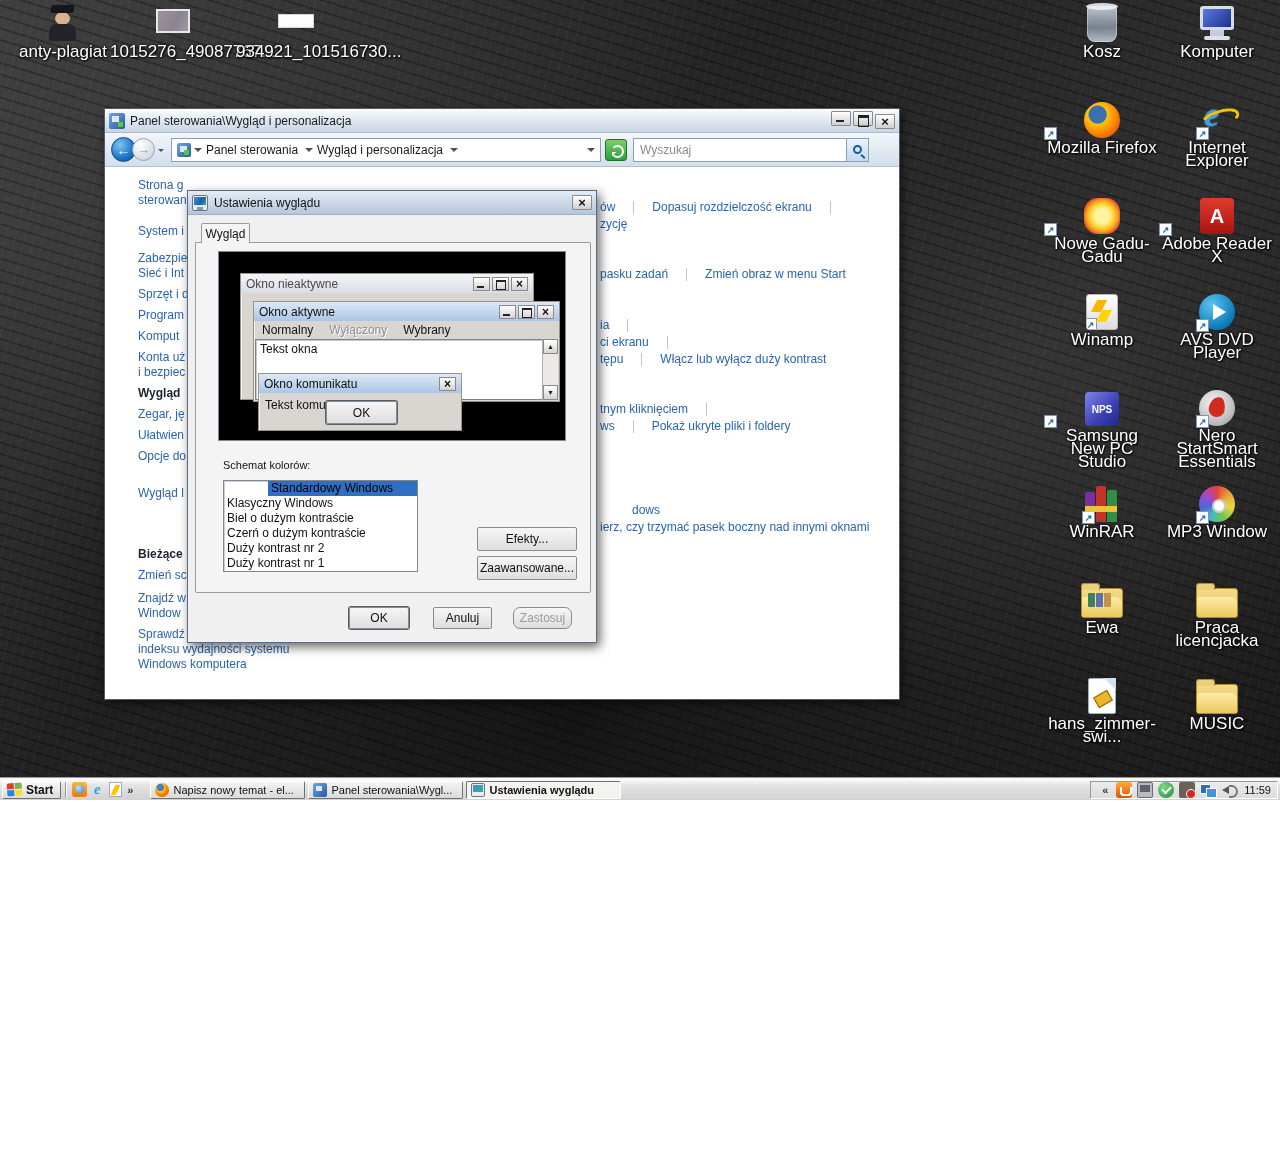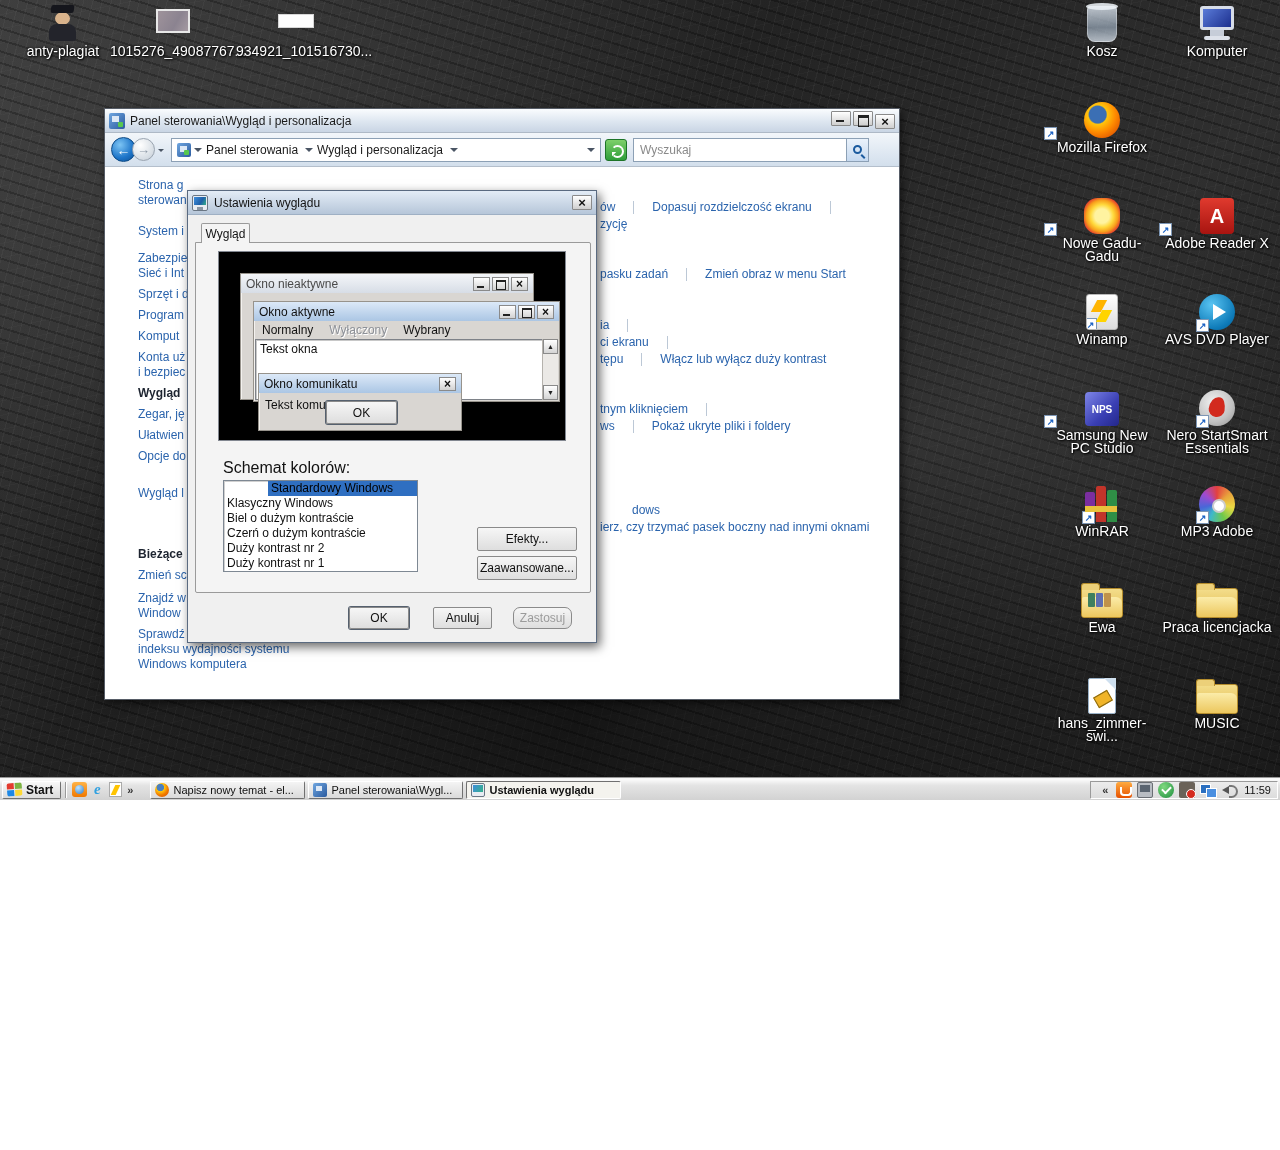--- a/index.html
+++ b/index.html
@@ -15,21 +15,21 @@
       radial-gradient(ellipse at 45% 90%, rgba(0,0,0,0.55), transparent 60%),
       repeating-linear-gradient(104deg, rgba(255,255,255,0.035) 0 1px, transparent 1px 9px),
       repeating-linear-gradient(17deg, rgba(0,0,0,0.28) 0 2px, transparent 2px 11px),
       repeating-linear-gradient(168deg, rgba(255,255,255,0.02) 0 1px, transparent 1px 14px),
       linear-gradient(135deg, #3c3c3c, #232323 38%, #2f2f2f 66%, #191919);
   }
 
   
   .dicon { position:absolute; width:110px; text-align:center; cursor:default; }
   .dicon .glyphwrap { height:42px; display:flex; align-items:flex-end; justify-content:center; position:relative; }
-  .dicon .lbl { margin-top:3px; font-size:14px; line-height:13px; color:#fff;
+  .dicon .lbl { margin-top:3px; font-size:17px; line-height:13px; color:#fff;
                 text-shadow:1px 1px 2px #000, 0 0 3px #000; }
   .sc { position:absolute; left:-3px; bottom:-2px; width:13px; height:13px; background:#fff;
         border:1px solid #7d96b5; display:flex; align-items:center; justify-content:center; }
   .sc::before { content:"\2197"; color:#1b62c4; font-size:9px; font-weight:bold; }
 
   .g-person { width:30px; height:38px; position:relative; }
   .g-person::before { content:""; position:absolute; left:7px; top:8px; width:15px; height:13px; border-radius:50%; background:#d9b38c; }
   .g-person::after { content:""; position:absolute; left:1px; top:20px; width:27px; height:17px; border-radius:8px 8px 3px 3px; background:#23242b; }
   .g-cap { position:absolute; left:3px; top:1px; width:23px; height:8px; background:#15161c; transform:skewX(-8deg); border-radius:2px; }
   .g-thumb { width:34px; height:24px; background:linear-gradient(120deg,#9f939b,#8b8390 60%,#a59aa2); border:2px solid #e8e8e8; }
@@ -148,21 +148,21 @@
   .pw-btn.max::before { content:""; position:absolute; left:3px; top:2px; width:8px; height:7px; border:1.4px solid #222; border-top-width:2.6px; }
   .pw-btn.cls::before { content:"\00D7"; position:absolute; left:4px; top:-1px; font-weight:bold; font-size:12px; color:#111; }
   .pw-menu { height:17px; display:flex; gap:16px; align-items:center; padding:0 8px; font-size:12px; color:#111; }
   .pw-menu .dis { color:#8d9198; text-shadow:1px 1px 0 #fff; }
   .pw-text { position:absolute; background:#fff; border:1px solid #7e8288; box-shadow:inset 1px 1px 0 #c8c8c8; font-size:12px; color:#111; padding:2px 4px; }
   .pw-scroll { position:absolute; width:16px; background:#ebe9e6; border-left:1px solid #b5b2ad; }
   .sarrow { position:absolute; left:0; width:15px; height:15px; background:linear-gradient(#fff,#d4d4d4); border:1px solid #8a8a8a; display:flex; align-items:center; justify-content:center; }
   .sarrow.up::before { content:"\25B2"; font-size:7px; color:#222; }
   .sarrow.dn::before { content:"\25BC"; font-size:7px; color:#222; }
 
-  .schemelabel { position:absolute; left:27px; top:216px; font-size:16px; color:#111; }
+  .schemelabel { position:absolute; left:27px; top:216px; font-size:11px; color:#111; }
   .listbox { position:absolute; left:27px; top:237px; width:195px; height:92px; background:#fff; border:1px solid #7e8893; box-shadow:inset 1px 1px 0 #d0d0d0; overflow:hidden; }
   .listbox .li { height:15px; font-size:12px; color:#111; padding:0 3px; line-height:15px; white-space:nowrap; }
   .listbox .li.sel { background:#2f6fc1; color:#000000;margin-left:44px; }
 
   .fx-btn { position:absolute; left:281px; top:284px; width:100px; height:24px; }
   .adv-btn { position:absolute; left:281px; top:313px; width:100px; height:24px; }
   .ok-btn { position:absolute; left:161px; top:416px; width:60px; height:22px; }
   .cancel-btn { position:absolute; left:245px; top:416px; width:59px; height:22px; }
   .apply-btn { position:absolute; left:325px; top:416px; width:59px; height:22px;border-radius:7px; }
 
@@ -256,20 +256,28 @@
     <div class="lbl">Komputer</div>
   </div>
   <div class="dicon" style="left:1047px; top:96px;">
     <div class="glyphwrap">
         <div class="g-ff">
           <span class="sc"></span>
         </div>
       </div>
     <div class="lbl">Mozilla Firefox</div>
   </div>
+  <div class="dicon" style="left:1162px; top:96px;">
+    <div class="glyphwrap">
+        <div class="g-ie">
+          <span class="sc"></span>
+        </div>
+      </div>
+    <div class="lbl">Internet Explorer</div>
+  </div>
   <div class="dicon" style="left:1047px; top:192px;">
     <div class="glyphwrap">
         <div class="g-gg">
           <span class="sc"></span>
         </div>
       </div>
     <div class="lbl">Nowe Gadu-Gadu</div>
   </div>
   <div class="dicon" style="left:1162px; top:192px;">
     <div class="glyphwrap">
@@ -321,21 +329,21 @@
         </div>
       </div>
     <div class="lbl">WinRAR</div>
   </div>
   <div class="dicon" style="left:1162px; top:480px;">
     <div class="glyphwrap">
         <div class="g-cd">
           <span class="sc"></span>
         </div>
       </div>
-    <div class="lbl">MP3 Adobe</div>
+    <div class="lbl">MP3 Window</div>
   </div>
   <div class="dicon" style="left:1047px; top:576px;">
     <div class="glyphwrap">
         <div class="g-folder">
           <div class="g-books">
             <i></i>
             <i></i>
             <i></i>
           </div>
         </div>

